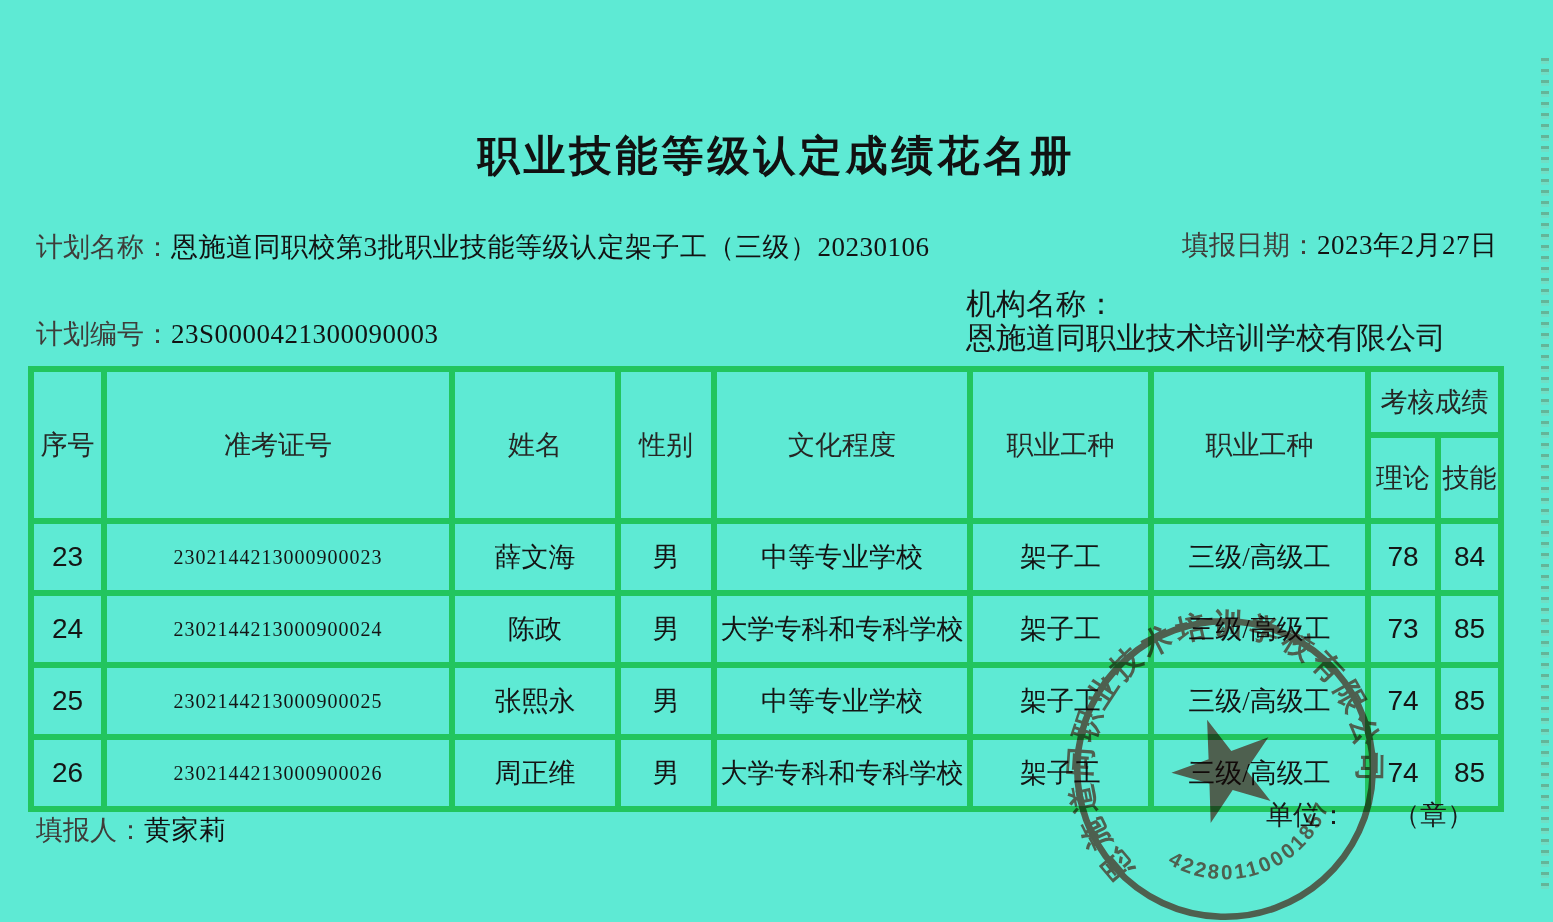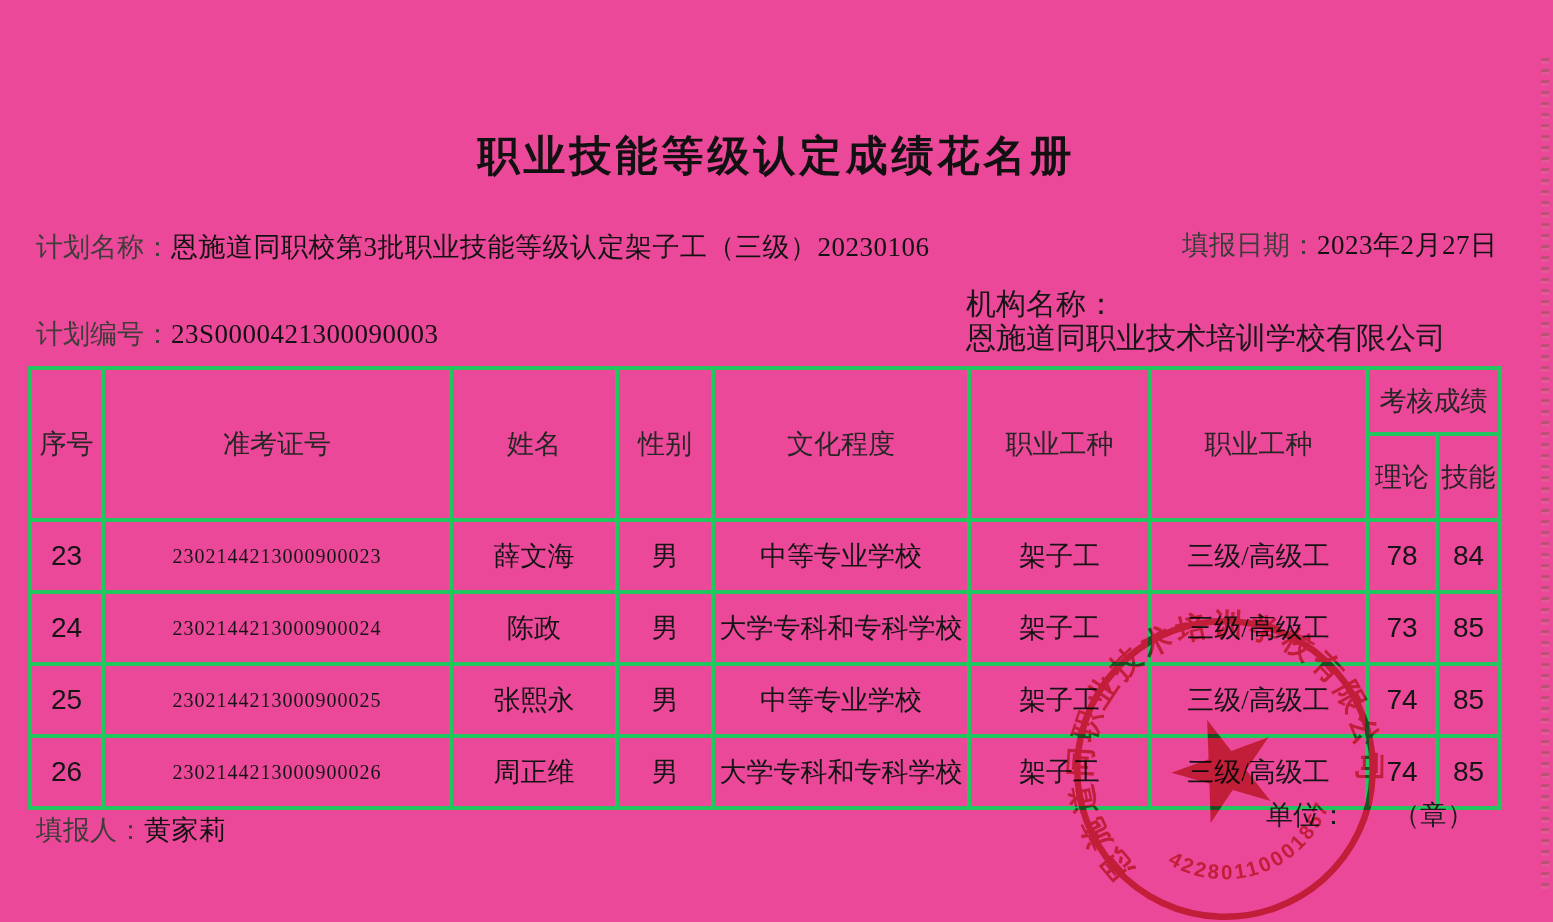--- a/index.html
+++ b/index.html
@@ -1,39 +1,39 @@
 <!DOCTYPE html>
 <html><head>
 <meta charset="utf-8">
 <style>
   html,body{margin:0;padding:0;background:#e8e8e8;}
   .page{
     position:relative;width:1553px;height:922px;margin:0 auto;
-    background:#ec4899;overflow:hidden;color:#1a1a1a;
+    background:#5eead4;overflow:hidden;color:#1a1a1a;
     font-family:"Liberation Serif","DejaVu Serif",serif;
   }
   .title{
     position:absolute;top:128px;left:0;width:100%;margin:0;
     text-align:center;font-size:42px;font-weight:700;letter-spacing:4px;
     font-family:"Liberation Sans","DejaVu Sans",sans-serif;color:#111;
   }
   .meta-line{position:absolute;font-size:27px;white-space:nowrap;}
   .plan-name-line{top:229px;left:36px;}
   .report-date-line{top:227px;left:1182px;}
   .plan-no-line{top:316px;left:36px;text-align:center;}
   .meta-label{color:#3f3d3a;}
   .meta-value{color:#121212;letter-spacing:0.5px;}
   .org-block{position:absolute;top:287px;left:966px;font-size:30px;line-height:34px;white-space:nowrap;color:#161616;}
   table.roster{
     position:absolute;top:366px;left:28px;
     border-collapse:collapse;table-layout:fixed;
     border:3px solid #181818;
   }
   table.roster th,table.roster td{
-    border:4px solid #22c55e;text-align:center;vertical-align:middle;
+    border:6px solid #22c55e;text-align:center;vertical-align:middle;
     font-weight:normal;padding:0;overflow:hidden;
   }
   table.roster th{font-size:27px;color:#262624;}
   th.faded{color:#4c4a46;}
   tr.hdr-top{height:66px;}
   tr.hdr-bottom{height:86px;}
   tbody tr{height:72px;}
   td.seq,td.score{font-family:"Liberation Sans","DejaVu Sans",sans-serif;font-size:28px;color:#151515;}
   td.examno{font-size:20px;letter-spacing:1px;color:#151515;}
   td.txt{font-size:27px;color:#141414;margin-top:6px;}

